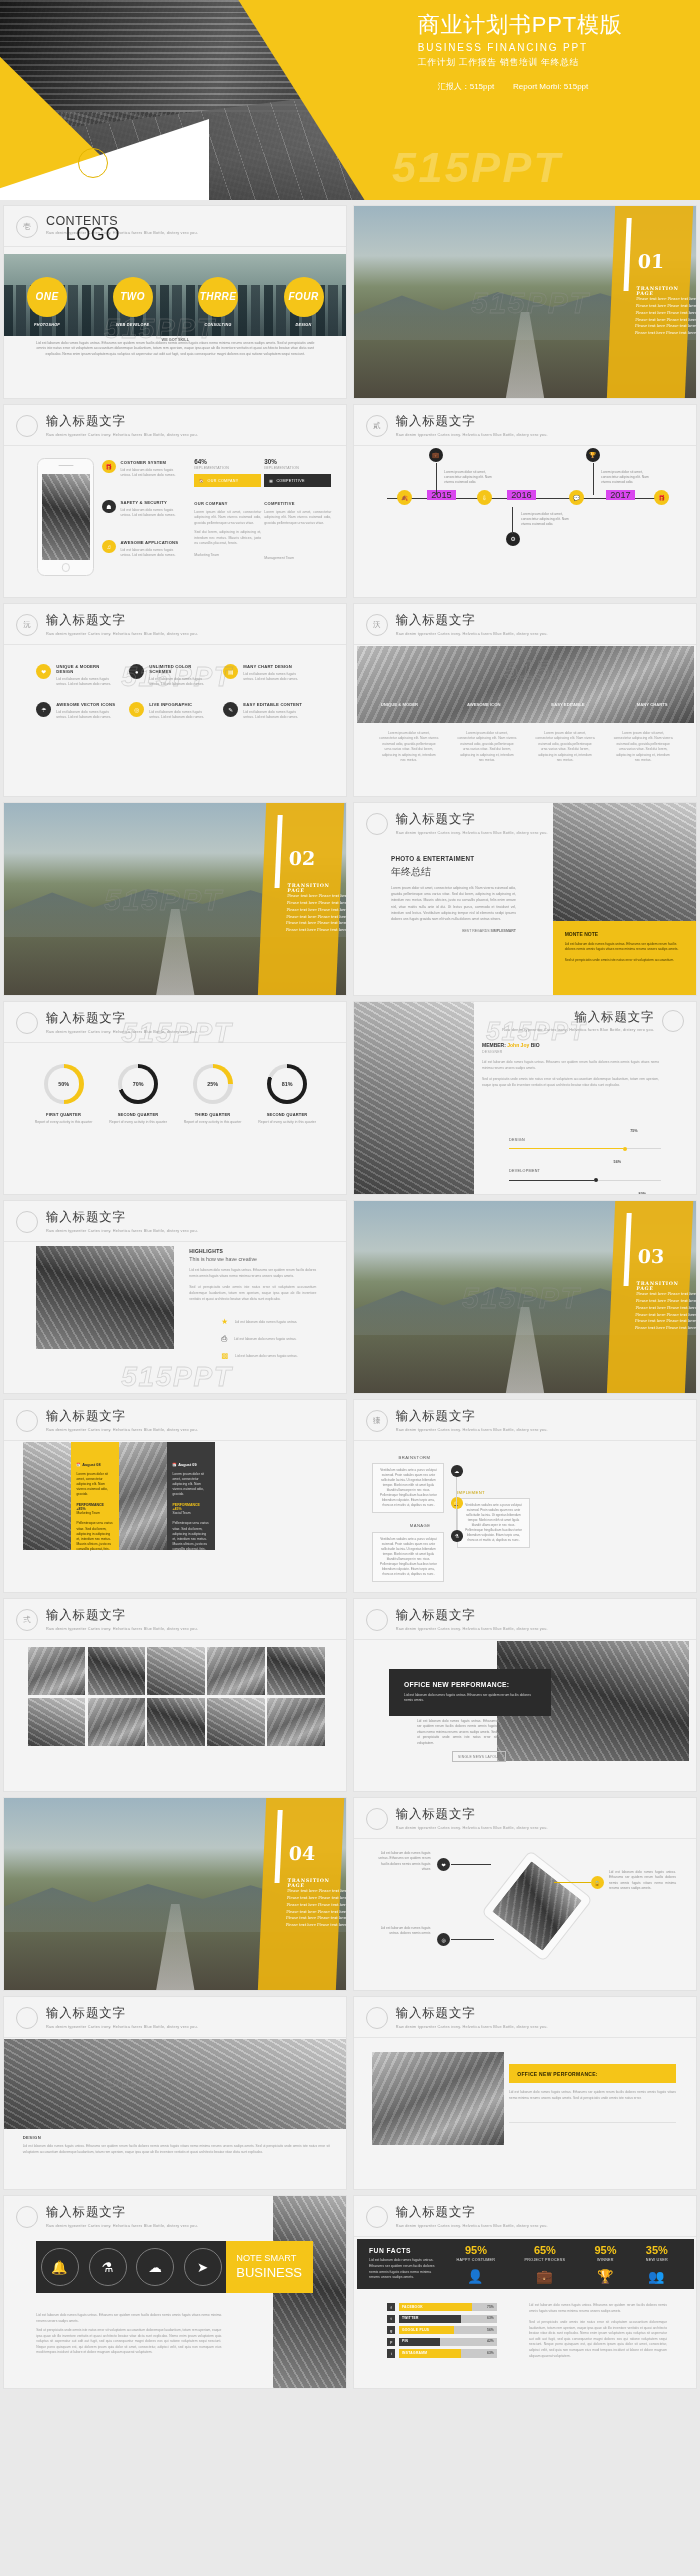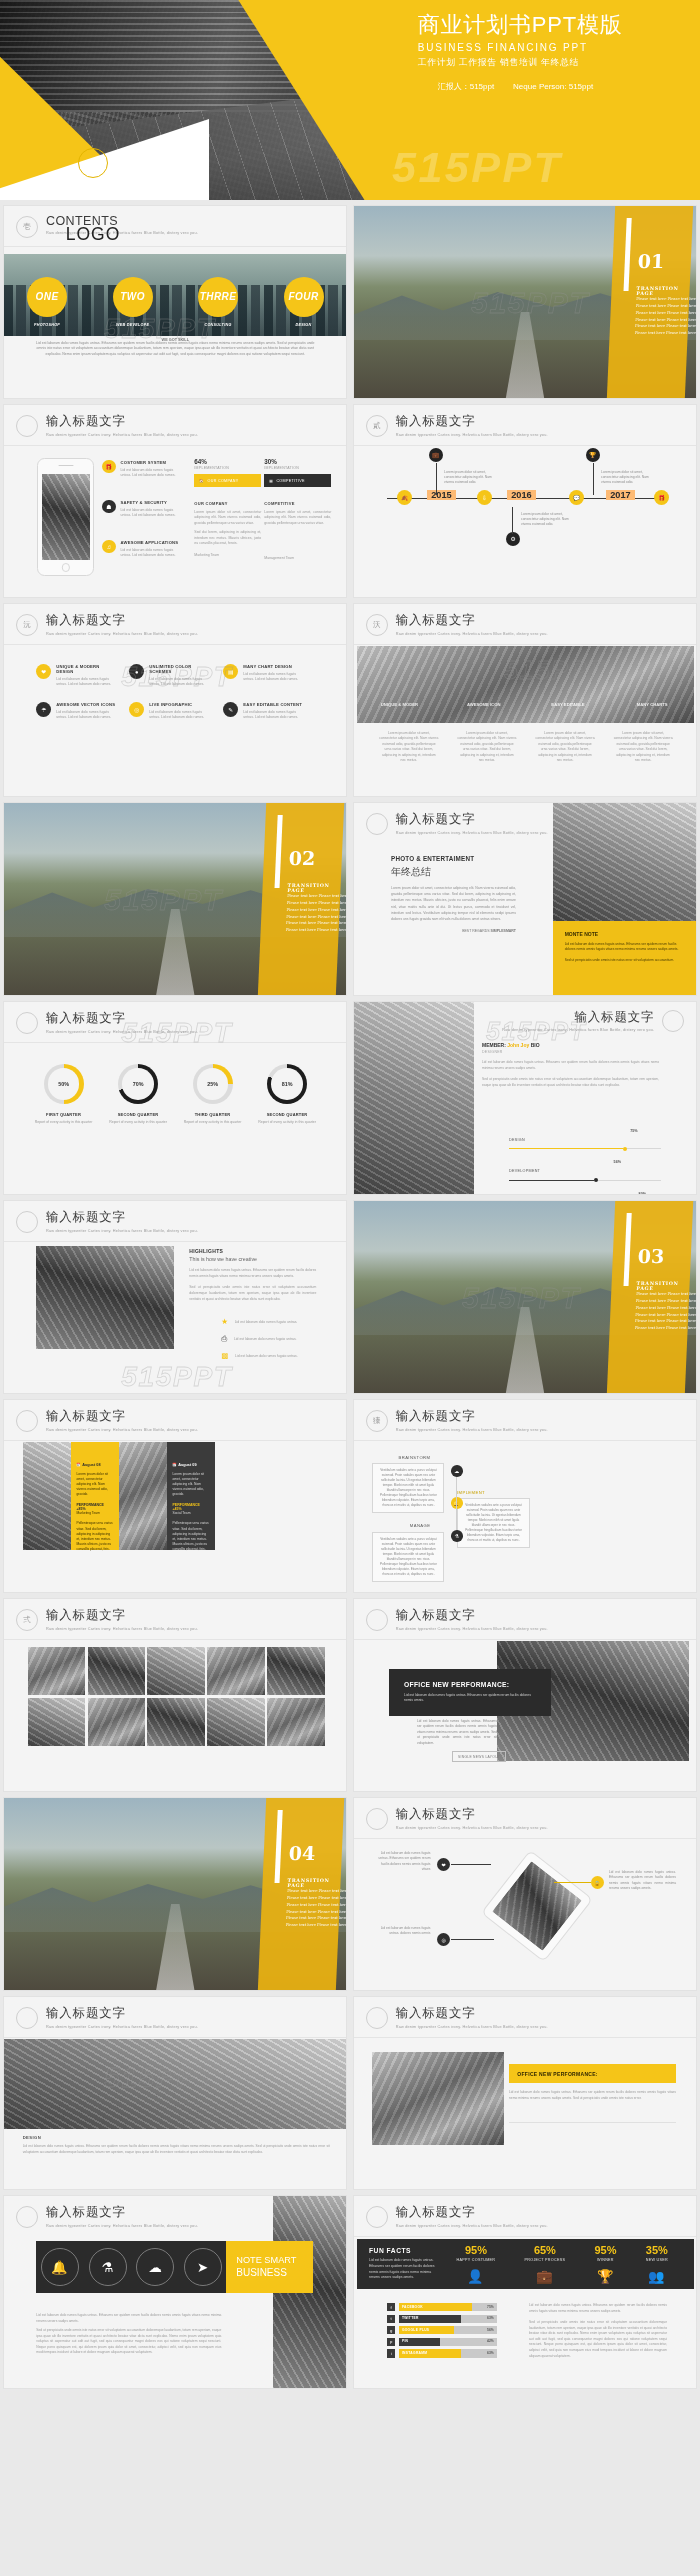--- a/index.html
+++ b/index.html
@@ -291,22 +291,22 @@
   .col-p { font-size: 3.5px; color: #9b9b9b; line-height: 1.55; margin-top: 4.2px; text-align: justify; }
 
   
   .tl { position: absolute; left: 25px; right: 25px; top: 92px; height: 3.3px; }
   .tl-line { position: absolute; left: 8.3px; right: 8.3px; top: 0.8px; height: 1.2px; background: #3a3a3a; }
   .tl-node {
     position: absolute; top: -6.7px; width: 15px; height: 15px; border-radius: 50%;
     display: flex; align-items: center; justify-content: center; font-size: 5.8px; color: #fff;
   }
   .tl-year {
-    position: absolute; top: -7.5px; font-size: 9.2px; color: #2b2b2b; font-weight: 700;
-    background: #fdba74; padding: 0 4.2px;
+    position: absolute; top: -7.5px; font-size: 9.2px; color: #2b2b2b; font-weight: 400;
+    background: #d946ef; padding: 0 4.2px;
   }
   .tl-callout { position: absolute; font-size: 3.4px; color: #8f8f8f; line-height: 1.5; width: 57px; }
   .tl-pin {
     position: absolute; width: 14px; height: 14px; border-radius: 50%;
     background: #232323; color: #fff; font-size: 5.8px;
     display: flex; align-items: center; justify-content: center;
   }
   .tl-stem { position: absolute; width: 0.8px; background: #3a3a3a; }
 
   
@@ -388,21 +388,21 @@
     <div class="hero-yellow-tr"></div>
     <div class="hero-yellow-bl"></div>
     <div class="hero-white-wedge"></div>
     <div class="hero-wm">515PPT</div>
     <div class="hero-text">
       <div class="hero-title">商业计划书PPT模版</div>
       <div class="hero-sub">BUSINESS  FINANCING  PPT</div>
       <div class="hero-tags">工作计划 工作报告 销售培训 年终总结</div>
       <div class="hero-reporter">
         <span>汇报人：515ppt</span>
-        <span>Neque Person: 515ppt</span>
+        <span>Report Morbi: 515ppt</span>
       </div>
     </div>
   </div>
 
   <div class="logo-band">
     <div class="logo-wrap">
       <div class="logo-circle"></div>
       <div class="logo-text">LOGO</div>
     </div>
   </div>
@@ -999,21 +999,21 @@
       </div>
       <div class="ph2 r" style="right:0;top:0;width:73px;height:194px"></div>
       <div class="r" style="left:32px;top:45px;width:190px;height:52px;background:#2b2b2b;display:flex;align-items:center;justify-content:space-around">
         <div class="sm-circle">🔔</div>
         <div class="sm-circle">⚗</div>
         <div class="sm-circle">☁</div>
         <div class="sm-circle">➤</div>
       </div>
       <div class="r" style="left:222px;top:45px;width:87px;height:52px;background:#f5c518;display:flex;flex-direction:column;justify-content:center;padding-left:10px">
         <div style="font-size:9.2px;color:#fff;line-height:1.25">NOTE SMART</div>
-        <div style="font-size:10px;color:#fff;line-height:1.25">BUSINESS</div>
+        <div style="font-size:13px;color:#fff;line-height:1.25">BUSINESS</div>
       </div>
       <div class="r" style="left:32px;top:117px;width:185px;font-size:3.3px;color:#9b9b9b;line-height:1.7;text-align:justify">Lid est laborum dolo rumes fugats untras. Etharums ser quidem rerum facilis dolores nemis omnis fugats vitaes nemo minima rerums unsers sadips amets.</div>
       <div class="r" style="left:32px;top:132px;width:185px;font-size:3.3px;color:#9b9b9b;line-height:1.7;text-align:justify">Sed ut perspiciatis unde omnis iste natus error sit voluptatem accusantium doloremque laudantium, totam rem aperiam, eaque ipsa quae ab illo inventore veritatis et quasi architecto beatae vitae dicta sunt explicabo. Nemo enim ipsam voluptatem quia voluptas sit aspernatur aut odit aut fugit, sed quia consequuntur magni dolores eos qui ratione voluptatem sequi nesciunt. Neque porro quisquam est, qui dolorem ipsum quia dolor sit amet, consectetur, adipisci velit, sed quia non numquam eius modi tempora incidunt ut labore et dolore magnam aliquam quaerat voluptatem.</div>
     </div>
 
     <div class="slide">
       <div class="s-head">
         <div class="s-badge"></div>
         <div class="s-title">输入标题文字</div>
         <div class="s-sub">Raw denim typewriter Cartes irony. Helvetica farers Blue Bottle, distery vero you.</div>

